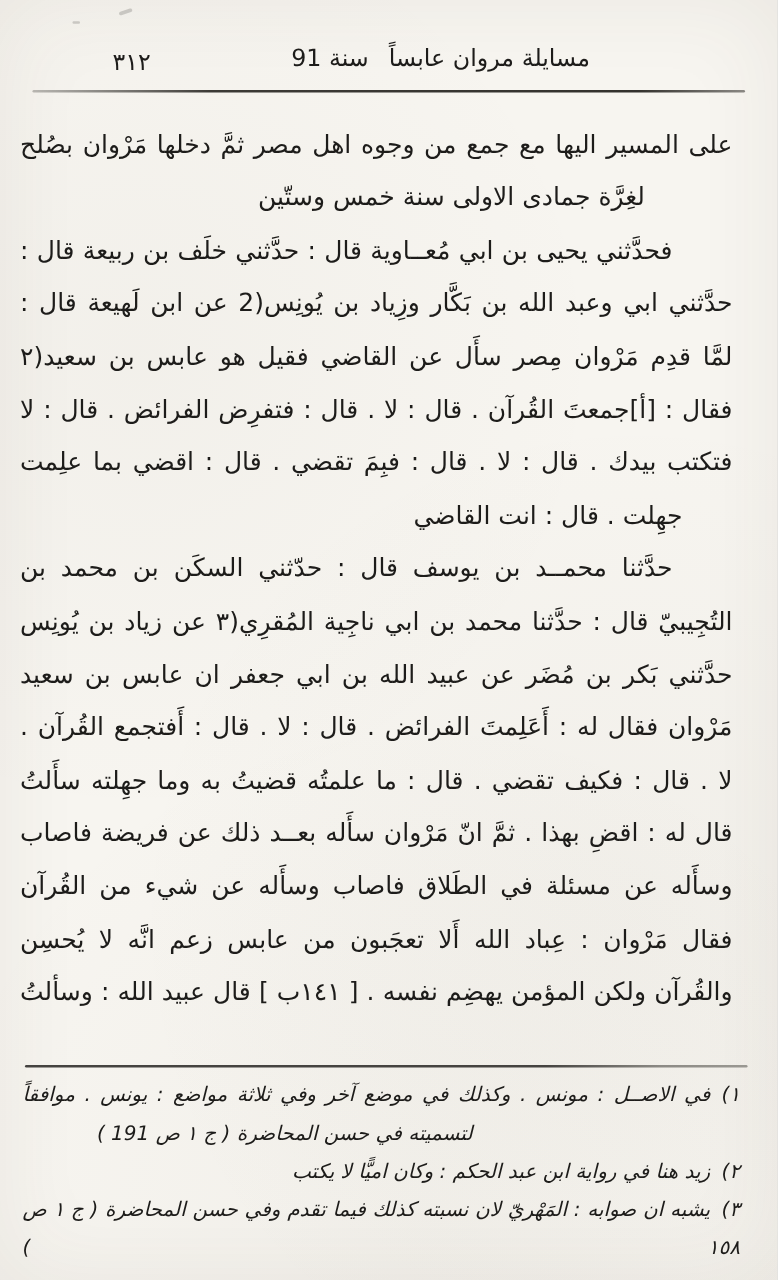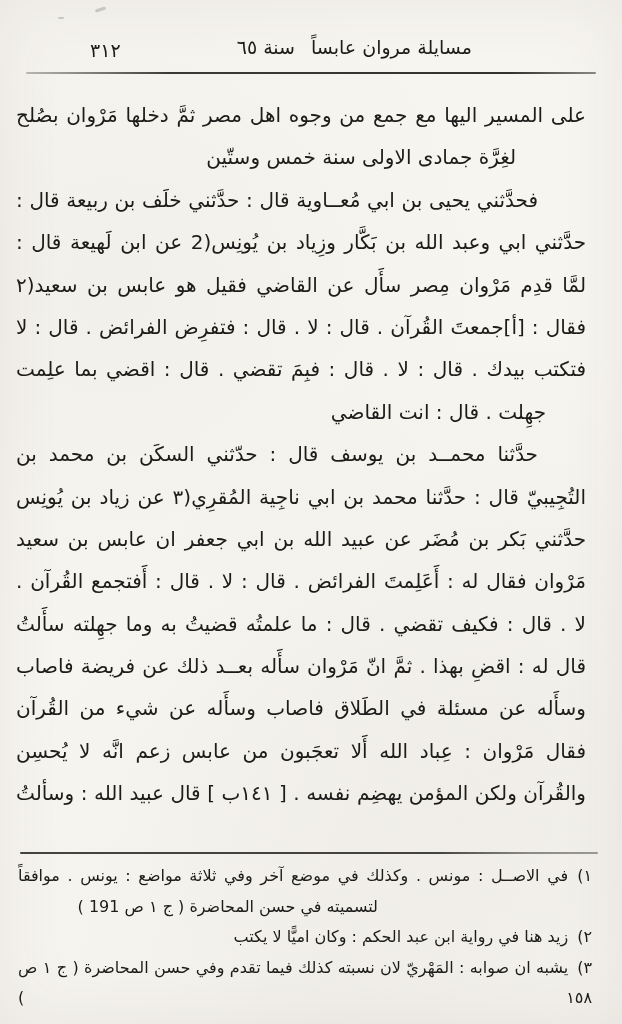--- a/index.html
+++ b/index.html
@@ -56,33 +56,34 @@
     background:linear-gradient(to right, #454340 0%, #454340 72%, #8c8a85 88%, #9a9892 100%);
     border-radius:1px;
   }
   .footnotes{
     position:absolute;top:861px;right:30px;left:18px;
   }
   .fn-line{
     position:relative;
     line-height:30.5px;font-size:16px;
     text-align:right;
+    font-style:italic;
   }
   .fn-line.fjust{text-align:justify;text-align-last:justify;}
   .fn-line.fcont{padding-right:214px;}
   .fn-marker{margin-left:9px;}
 </style>
 </head>
 <body>
 
 <div class="page">
 
   <div class="header-title">
     <span>مسايلة مروان عابساً</span>
-    <span>سنة ٦٥</span>
+    <span>سنة 91</span>
   </div>
   <div class="page-num">٣١٢</div>
   <div class="header-rule"></div>
 
   <div class="speck" style="top:8px;right:516px;width:11px;height:3px;transform:rotate(-18deg);"></div>
   <div class="speck" style="top:17px;left:58px;width:6px;height:2px;"></div>
 
   <div class="body-text">
       <div class="line full"><span class="line-text">على المسير اليها مع جمع من وجوه اهل مصر ثمَّ دخلها مَرْوان بصُلح</span></div>
       <div class="line short70"><span class="line-text">لغِرَّة جمادى الاولى سنة خمس وستّين</span></div>

